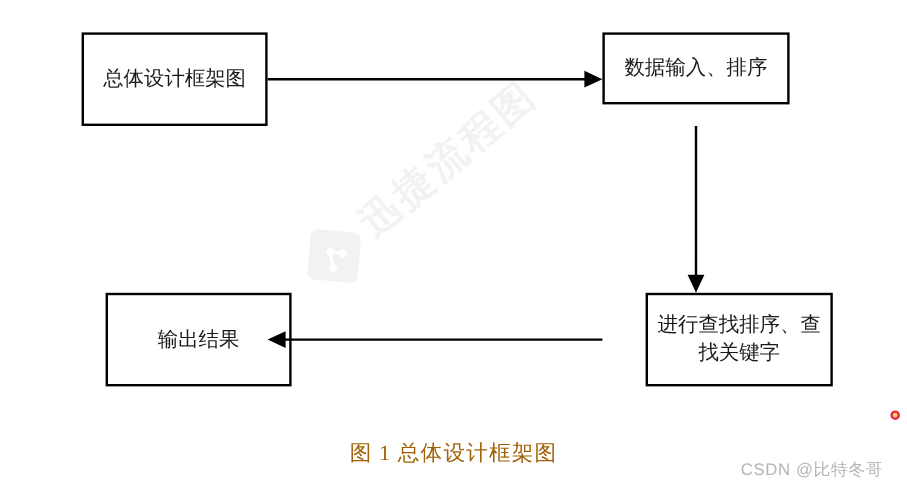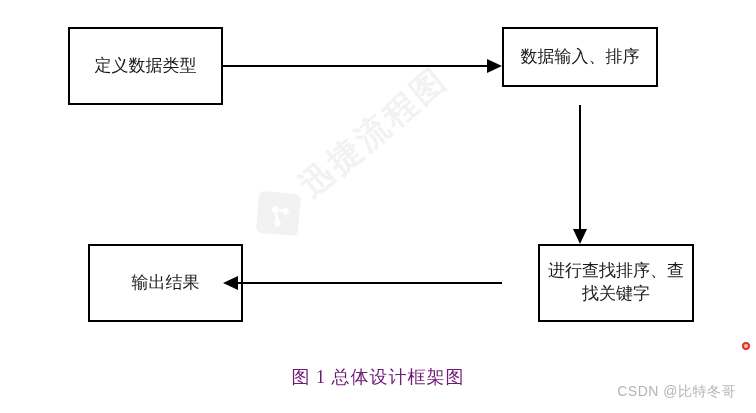--- a/index.html
+++ b/index.html
@@ -81,21 +81,21 @@
 
   
   .caption {
     position: absolute;
     left: 0;
     top: 365px;
     width: 756px;
     text-align: center;
     font-family: "Liberation Serif", serif;
     font-size: 18px;
-    color: #701a75;
+    color: #a16207;
     letter-spacing: 1px;
   }
 
   
   .red-dot {
     position: absolute;
     left: 742px;
     top: 342px;
     width: 4px;
     height: 4px;
@@ -127,21 +127,21 @@
         <line x1="13" y1="8" x2="20" y2="16" stroke="#ffffff" stroke-width="2.5"></line>
         <circle cx="6" cy="20" r="3.2" fill="#ffffff"></circle>
         <circle cx="13" cy="8" r="3.2" fill="#ffffff"></circle>
         <circle cx="20" cy="16" r="3.2" fill="#ffffff"></circle>
       </svg>
     </div>
     <div class="wm-text">迅捷流程图</div>
   </div>
 
   <div class="fc-box box-define">
-    <span>定义数据类型</span>
+    <span>总体设计框架图</span>
   </div>
   <div class="fc-box box-input">
     <span>数据输入、排序</span>
   </div>
   <div class="fc-box box-search">
     <span>进行查找排序、查
 找关键字</span>
   </div>
   <div class="fc-box box-output">
     <span>输出结果</span>

